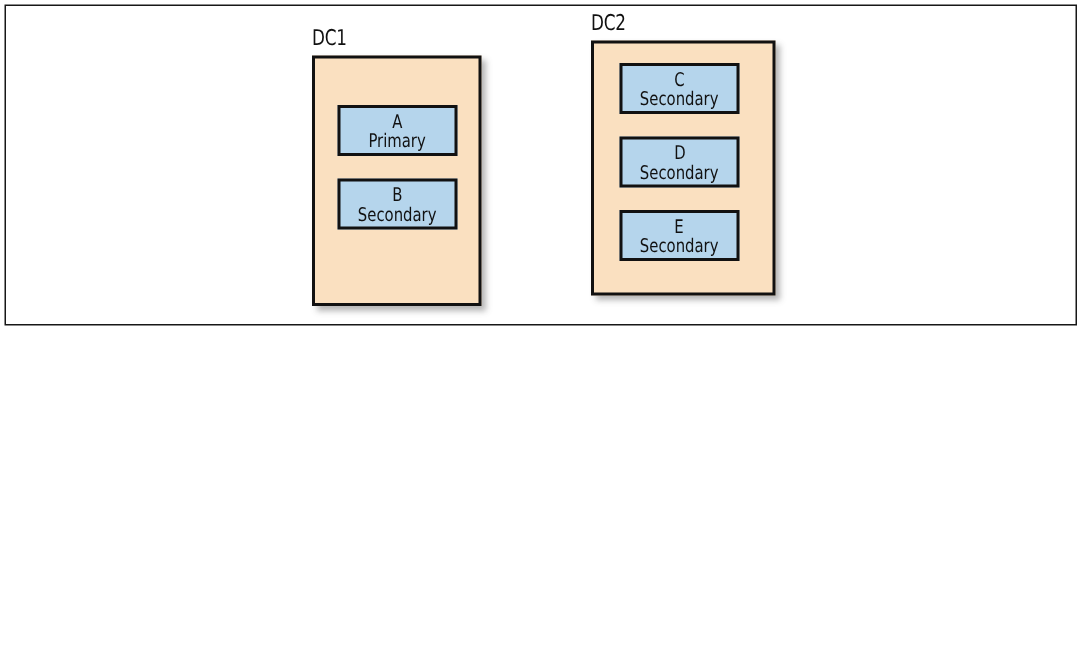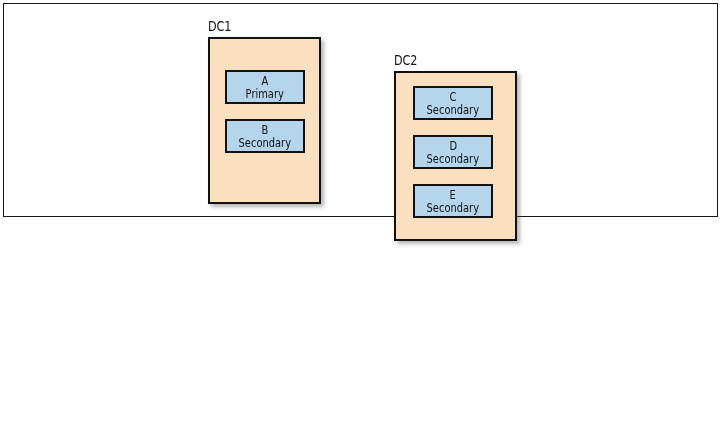--- a/index.html
+++ b/index.html
@@ -105,21 +105,21 @@
         </div>
 
         <div class="node" style="left:15px; top:80px; width:80px; height:34px;">
           <span class="node-id">B</span>
           <span class="node-role">Secondary</span>
         </div>
 
       </div>
     </div>
 
-    <div class="dc-group" style="left:390px; top:5px; width:135px; height:198px;margin-top:44px;">
+    <div class="dc-group" style="left:390px; top:5px; width:135px; height:198px;">
 
       <div class="dc-label">DC2</div>
 
       <div class="dc-box" style="left:0px; top:18px; width:123px; height:170px;">
 
         <div class="node" style="left:17px; top:13px; width:80px; height:34px;">
           <span class="node-id">C</span>
           <span class="node-role">Secondary</span>
         </div>
 

